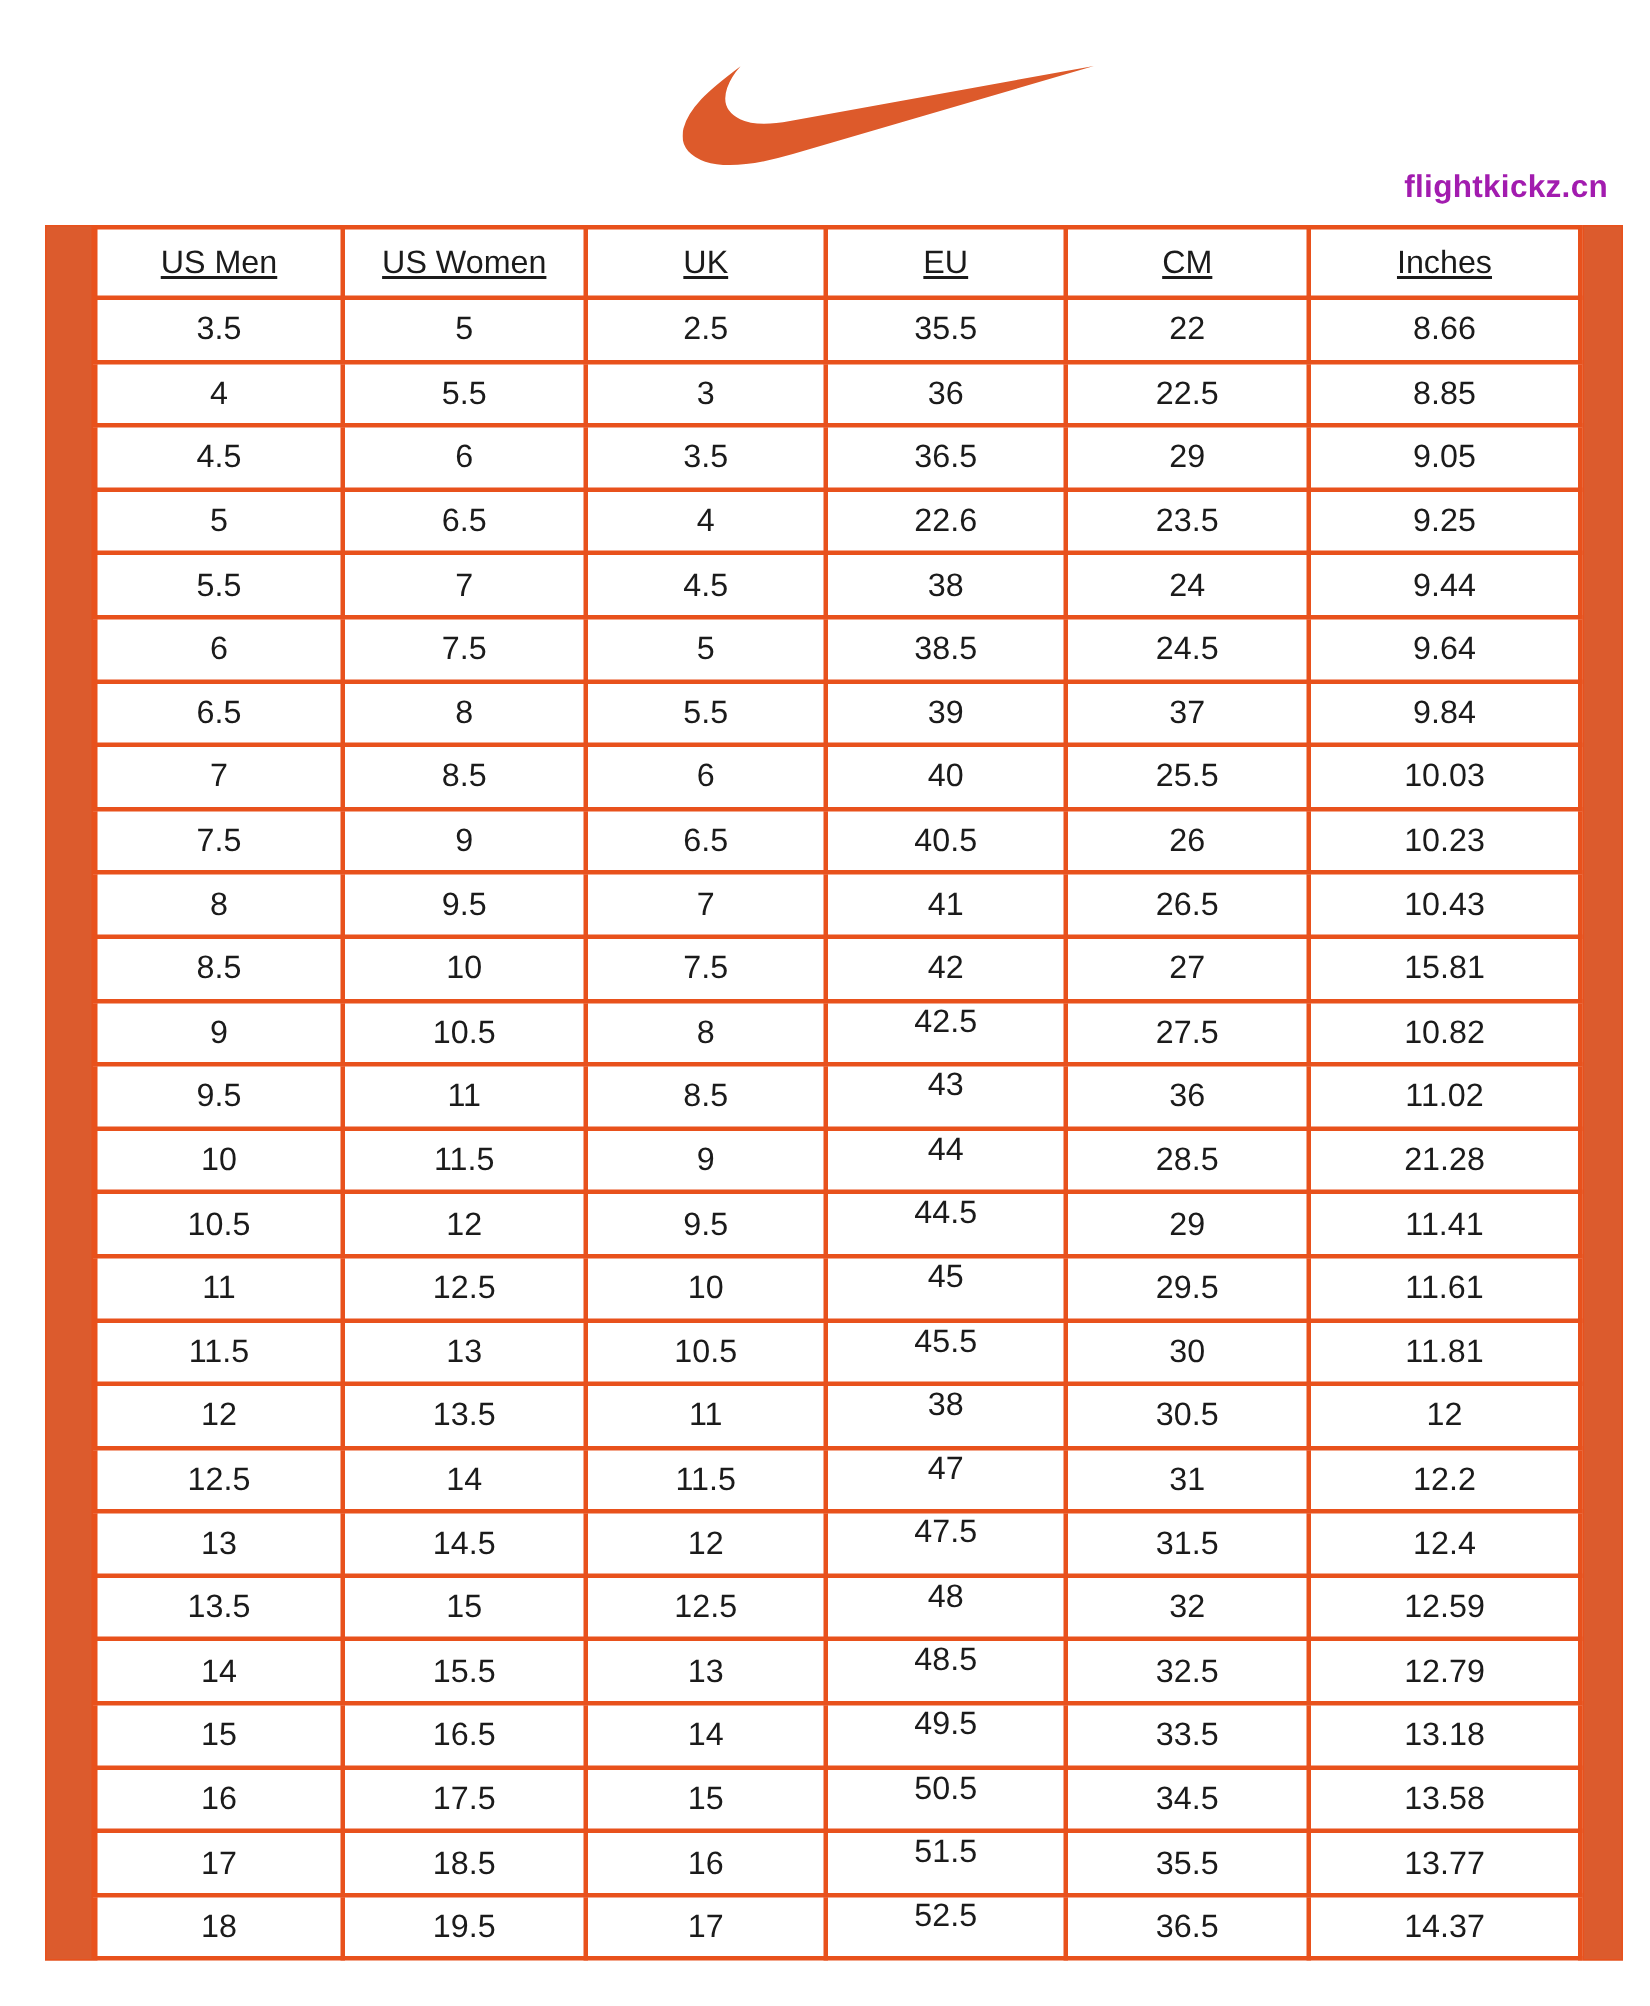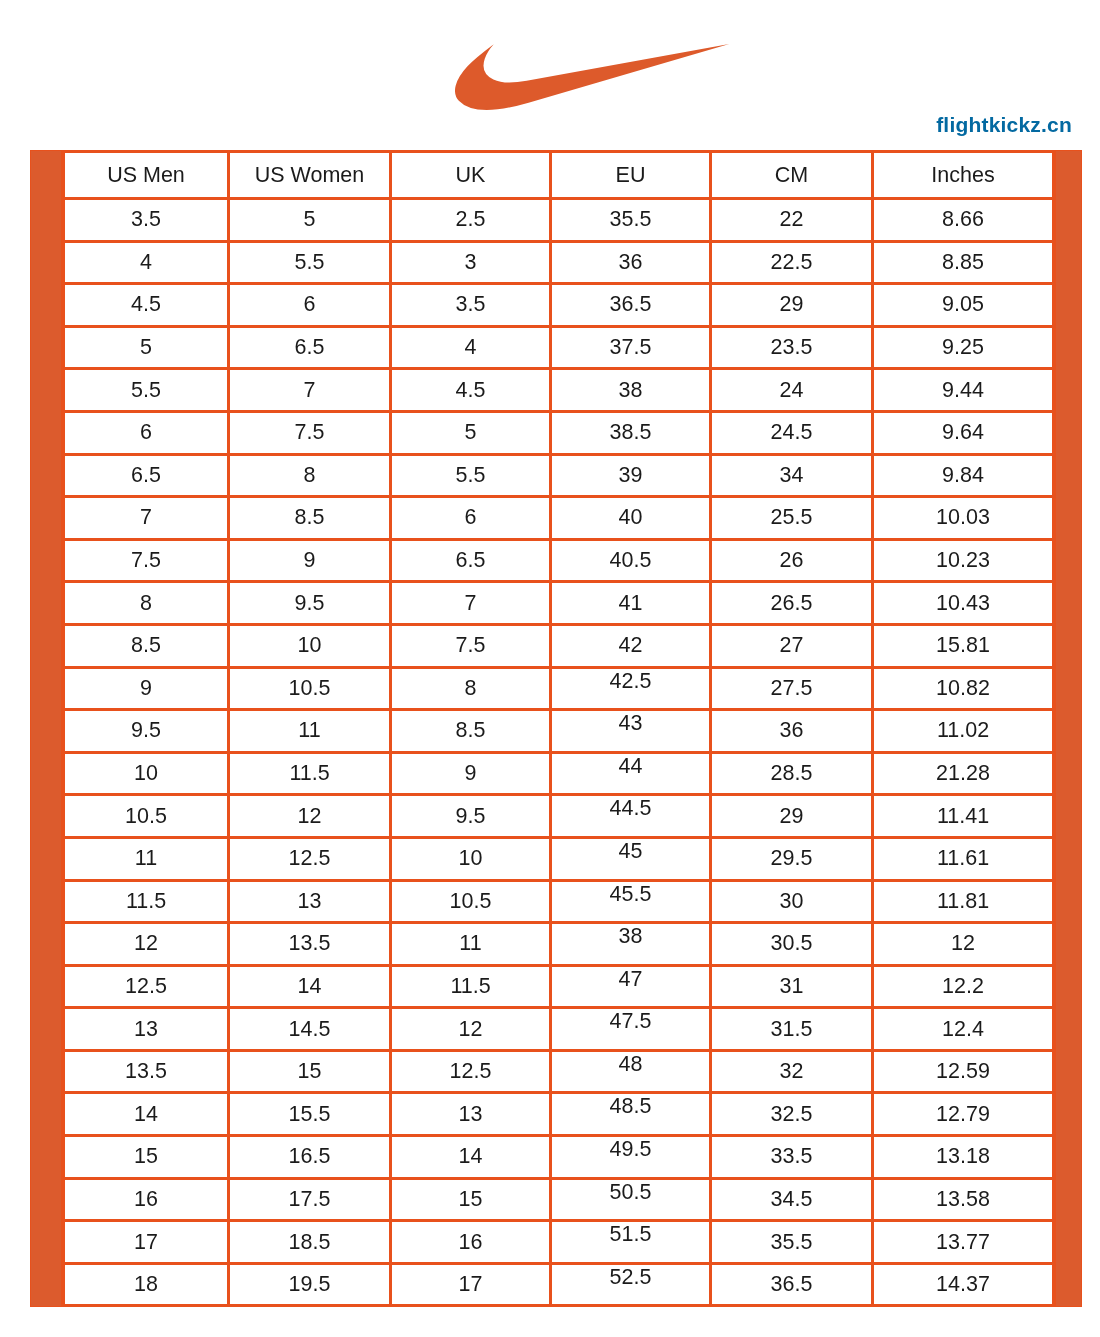--- a/index.html
+++ b/index.html
@@ -25,21 +25,21 @@
     top: 33px;
     width: 276px;
     height: 88px;
   }
   .watermark {
     position: absolute;
     right: 28px;
     top: 113px;
     font-size: 21px;
     font-weight: 600;
-    color: #0369a1;
+    color: #a21caf;
     letter-spacing: 0.2px;
     margin-left: 44px;
   }
   .table-wrap {
     display: flex;
     margin-left: 30px;
     width: 1052px;
     align-items: stretch;
   }
   .strip {
@@ -58,21 +58,21 @@
     border: 3px solid #E8511C;
     text-align: center;
     vertical-align: middle;
     color: #1b1b1b;
     font-size: 21.5px;
     font-weight: normal;
     padding: 0;
     overflow: hidden;
     white-space: nowrap;
   }
-  .size-table th { height: 44px; }
+  .size-table th { height: 44px; text-decoration: underline; }
   .size-table td { height: 39.6px; }
   .size-table td.raised {
     vertical-align: top;
     padding-top: 0;
   }
   col.c-usmen   { width: 165px; }
   col.c-uswomen { width: 162px; }
   col.c-uk      { width: 160px; }
   col.c-eu      { width: 160px; }
   col.c-cm      { width: 162px; }
@@ -132,21 +132,21 @@
             <td>6</td>
             <td>3.5</td>
             <td>36.5</td>
             <td>29</td>
             <td>9.05</td>
           </tr>
           <tr>
             <td>5</td>
             <td>6.5</td>
             <td>4</td>
-            <td>37.5</td>
+            <td>22.6</td>
             <td>23.5</td>
             <td>9.25</td>
           </tr>
           <tr>
             <td>5.5</td>
             <td>7</td>
             <td>4.5</td>
             <td>38</td>
             <td>24</td>
             <td>9.44</td>
@@ -157,21 +157,21 @@
             <td>5</td>
             <td>38.5</td>
             <td>24.5</td>
             <td>9.64</td>
           </tr>
           <tr>
             <td>6.5</td>
             <td>8</td>
             <td>5.5</td>
             <td>39</td>
-            <td>34</td>
+            <td>37</td>
             <td>9.84</td>
           </tr>
           <tr>
             <td>7</td>
             <td>8.5</td>
             <td>6</td>
             <td>40</td>
             <td>25.5</td>
             <td>10.03</td>
           </tr>

